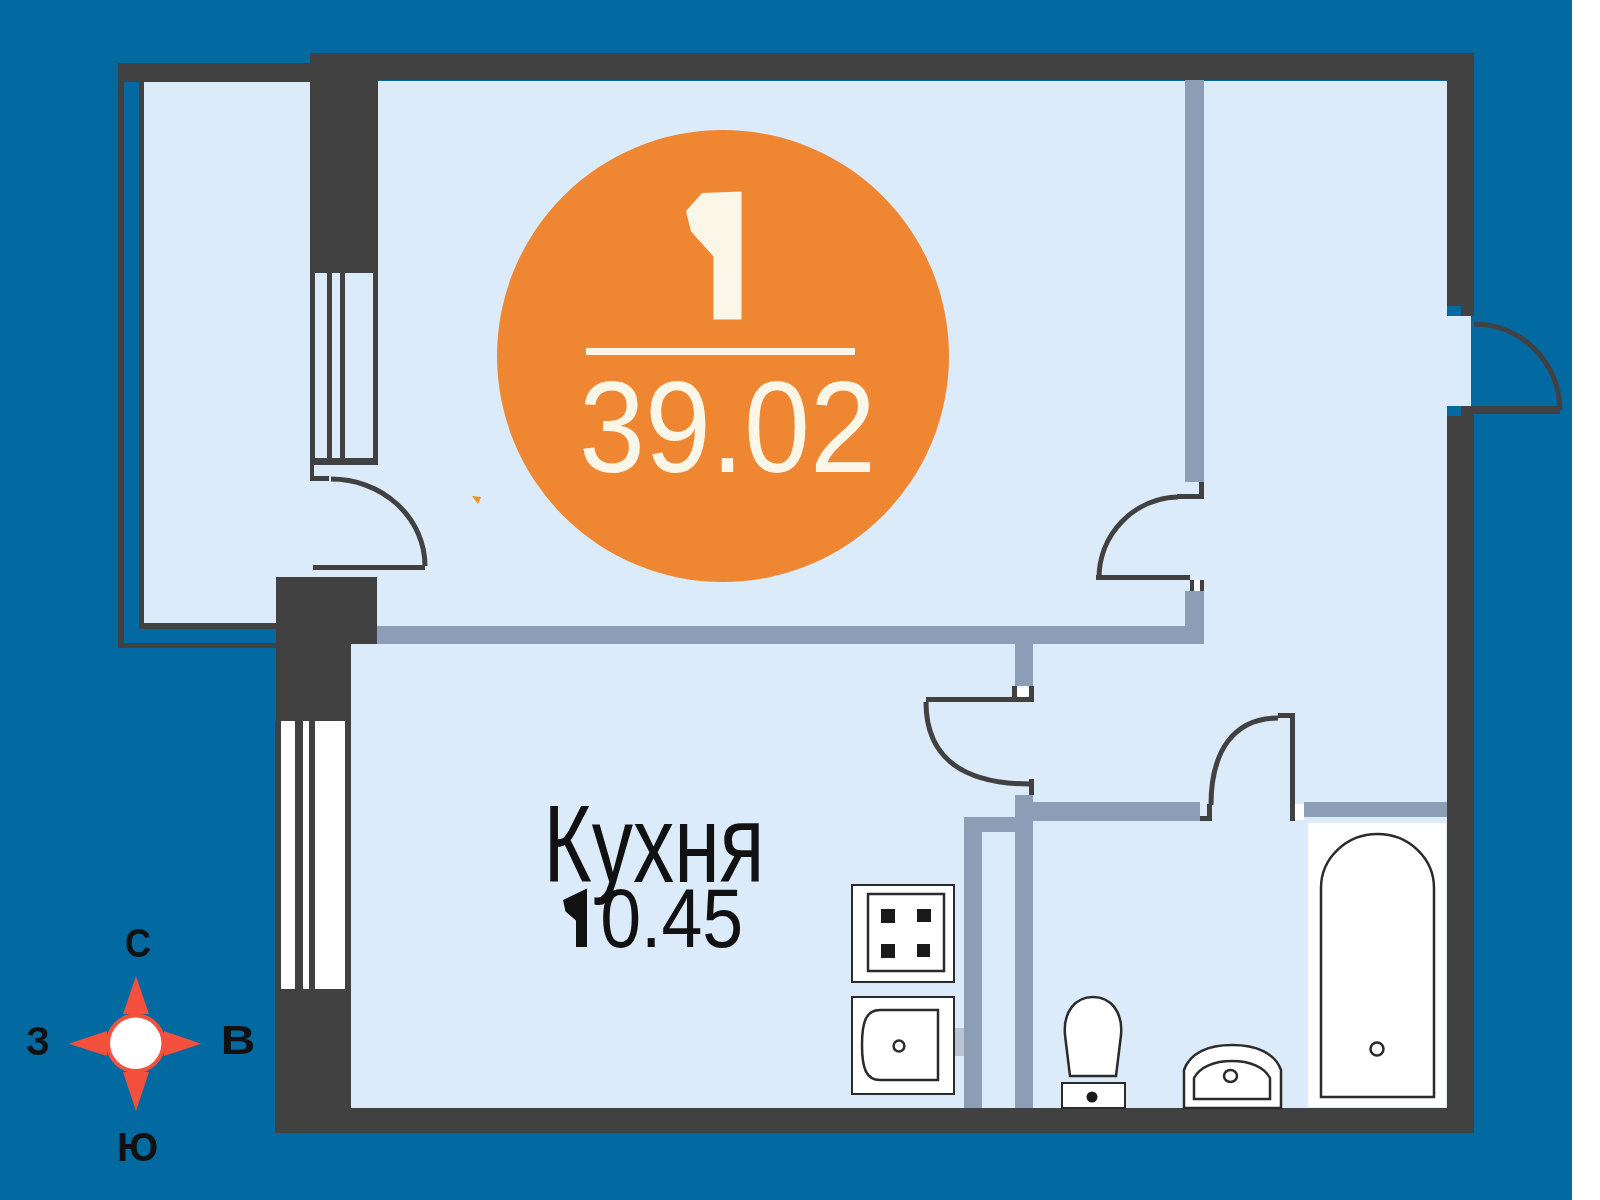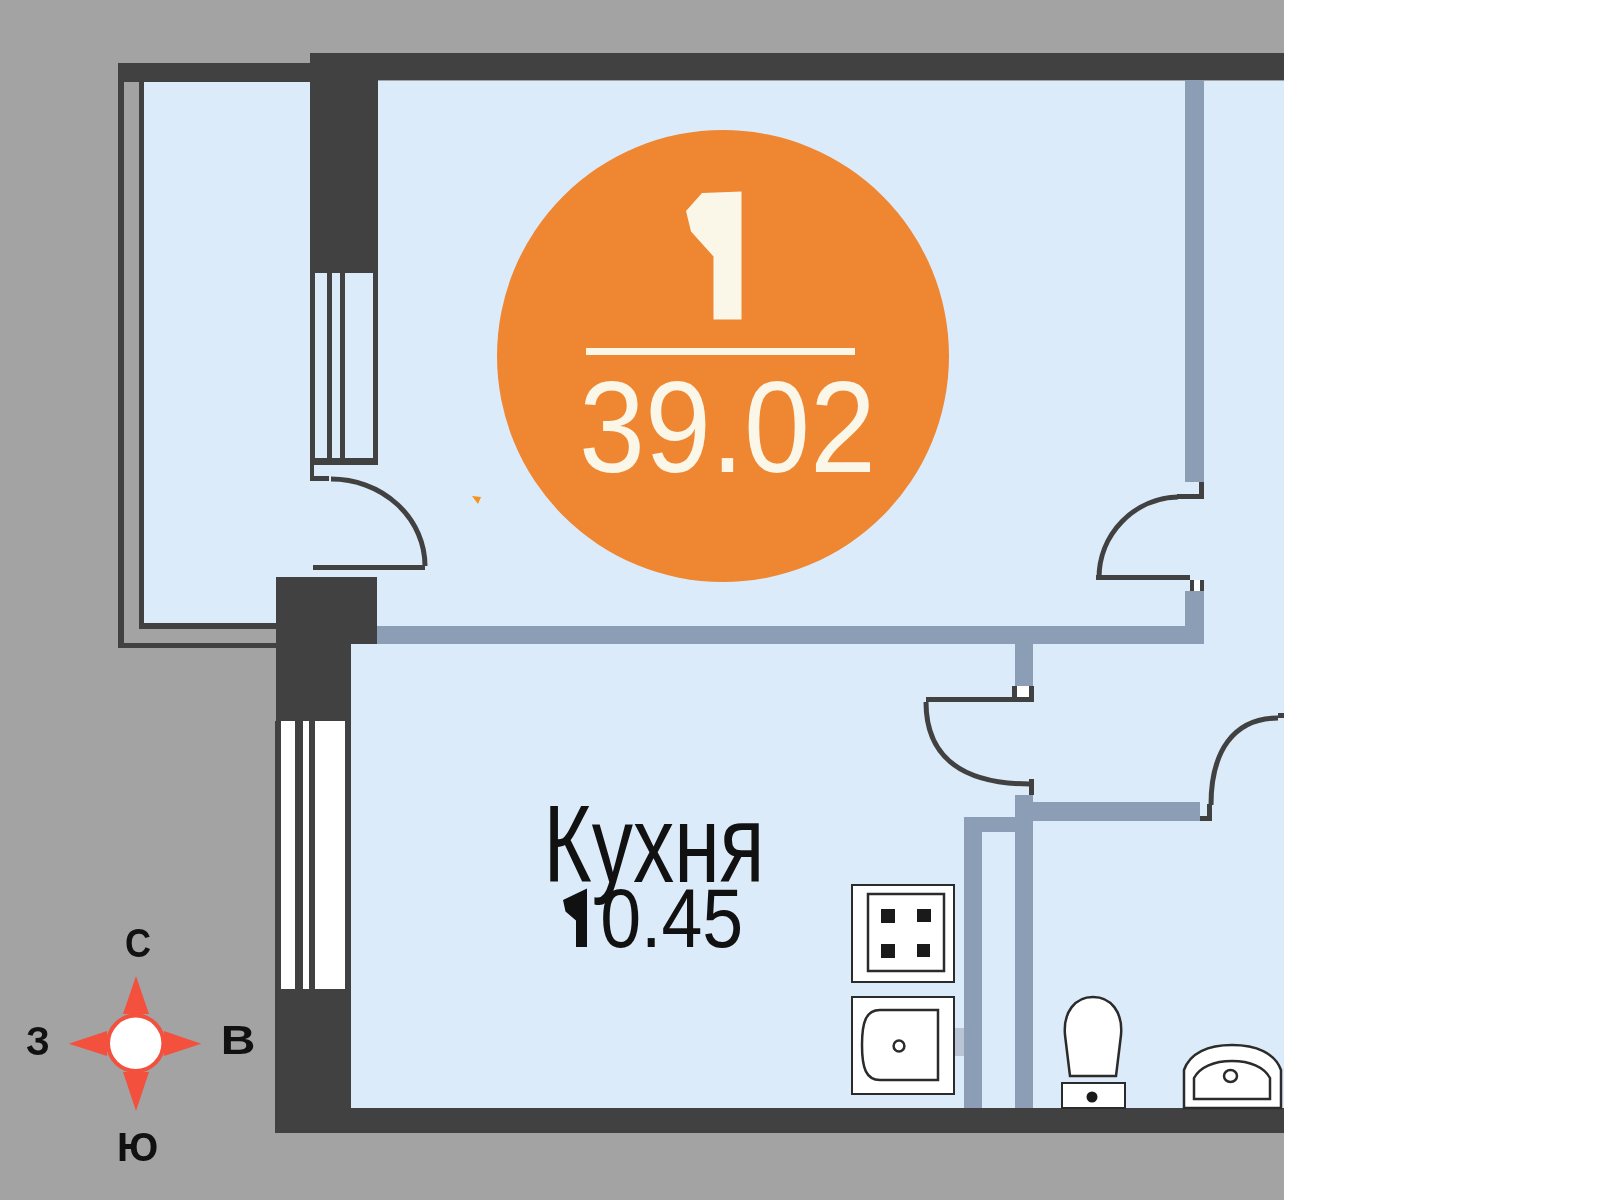--- a/index.html
+++ b/index.html
@@ -1,16 +1,16 @@
 <!DOCTYPE html>
 <html><head>
 <meta charset="utf-8">
 <style>
   html,body{margin:0;padding:0;background:#ffffff;}
-  .page{position:relative;width:1284px;height:1200px;overflow:hidden;background:#a3a3a3;
+  .page{position:relative;width:1572px;height:1200px;overflow:hidden;background:#0369a1;
         font-family:"Liberation Sans", sans-serif;}
   svg{position:absolute;left:0;top:0;}
 </style>
 </head>
 <body>
 <div class="page">
 <svg width="1600" height="1200" viewBox="0 0 1600 1200">
 
   <rect x="144" y="82" width="166" height="541" fill="#dcebf9"></rect>
 

